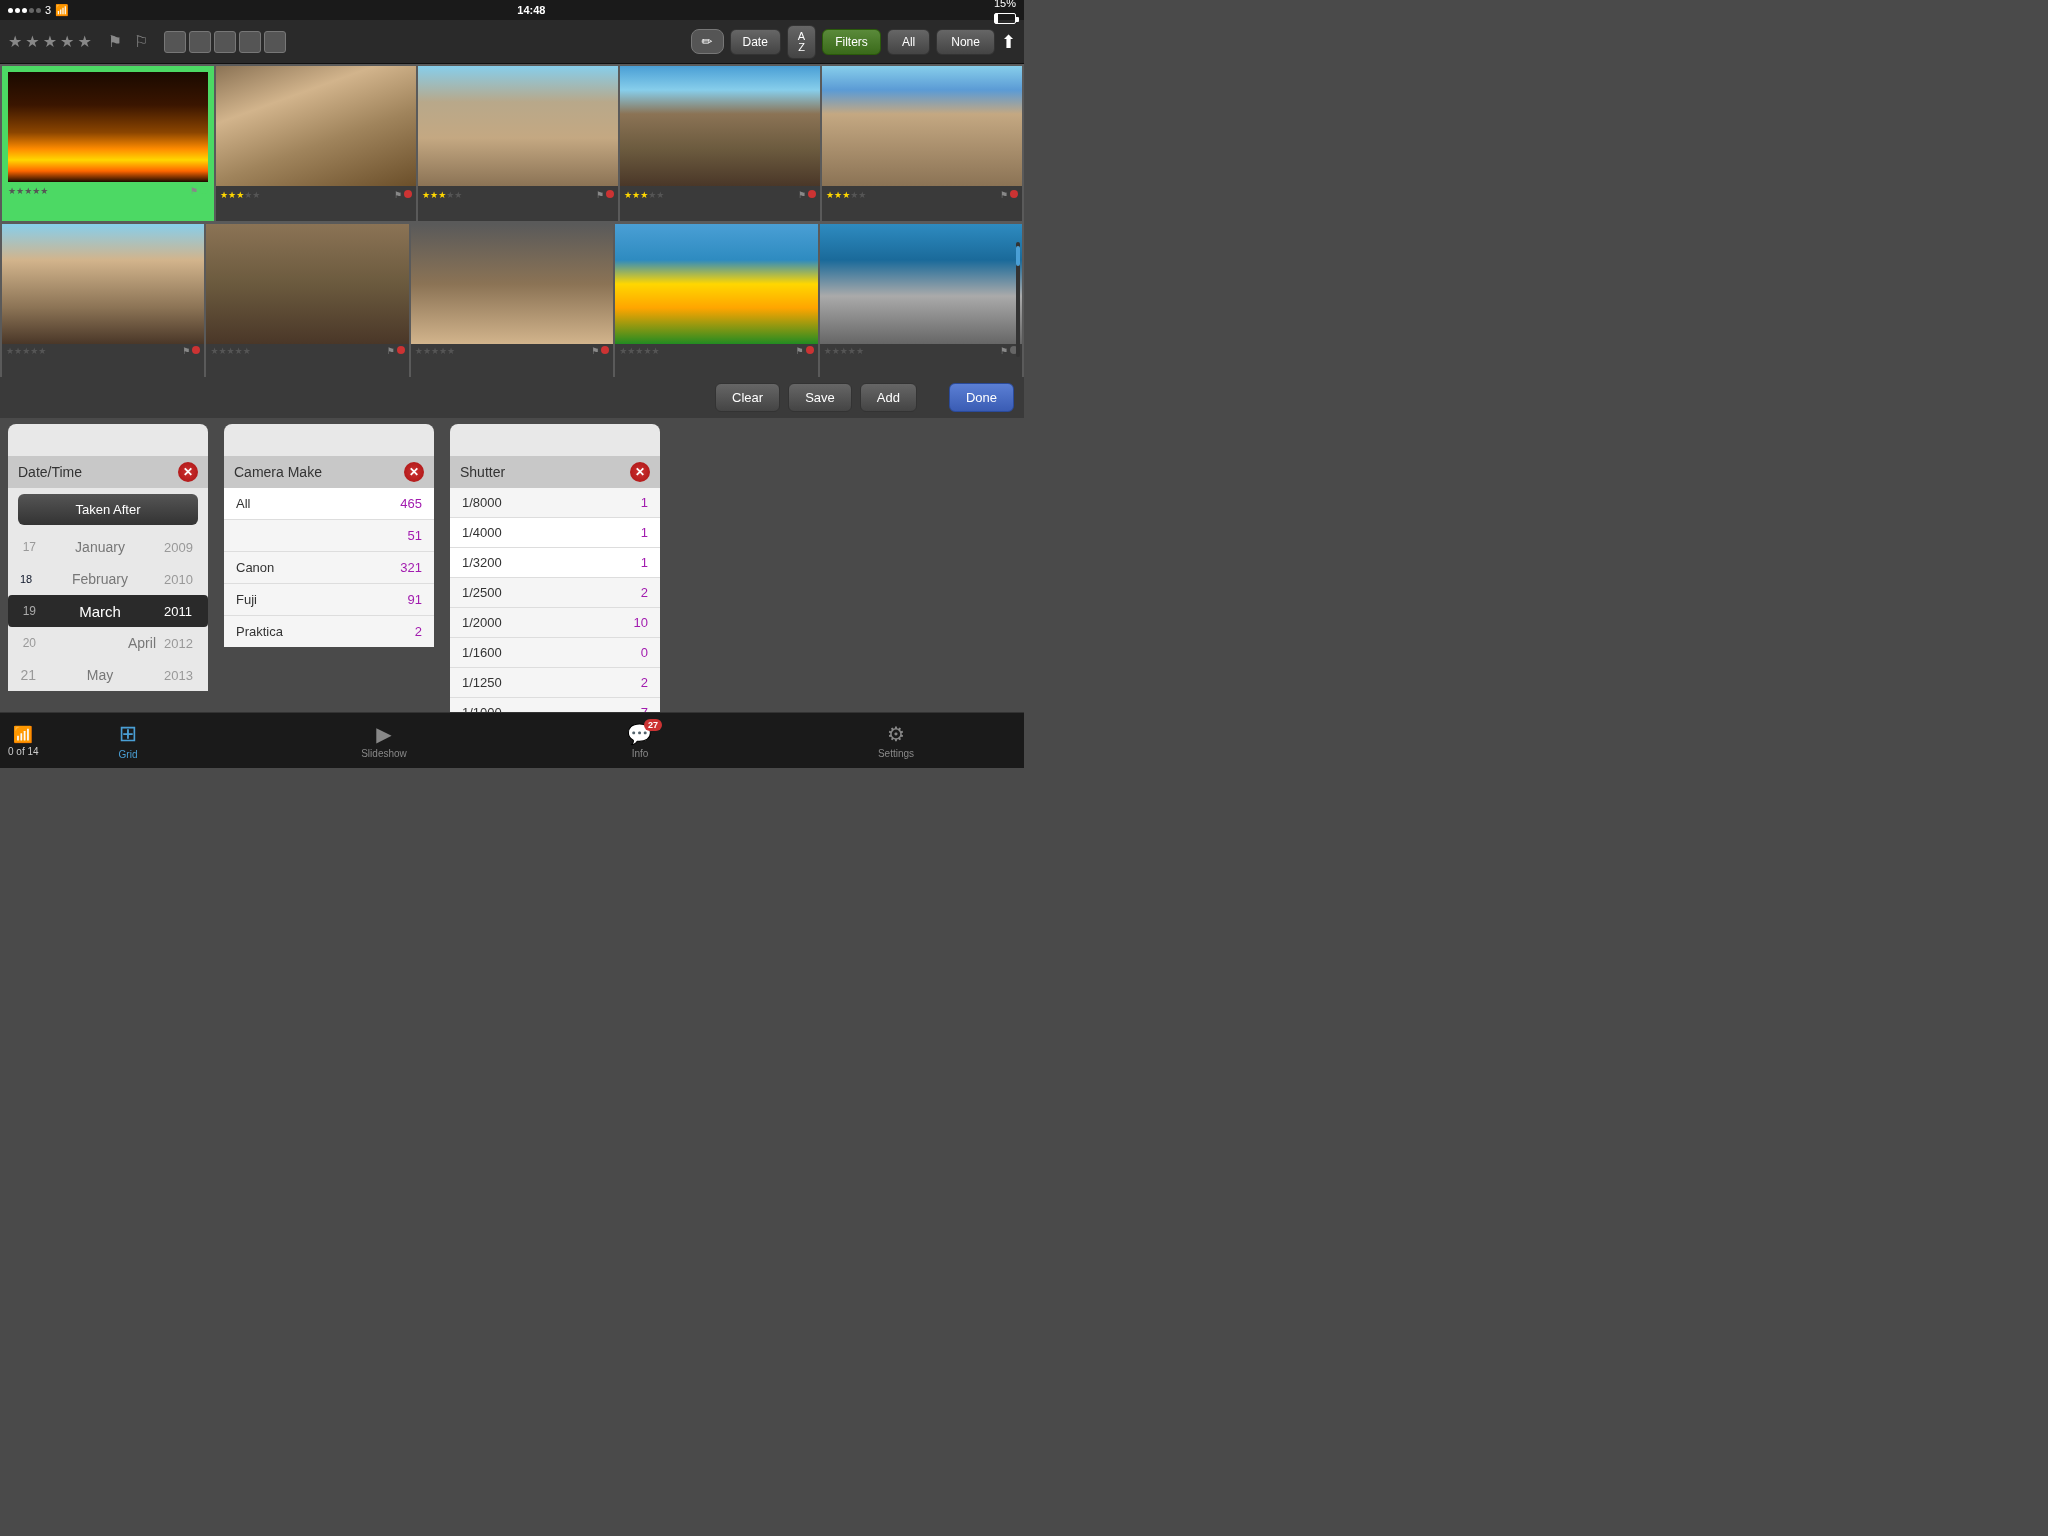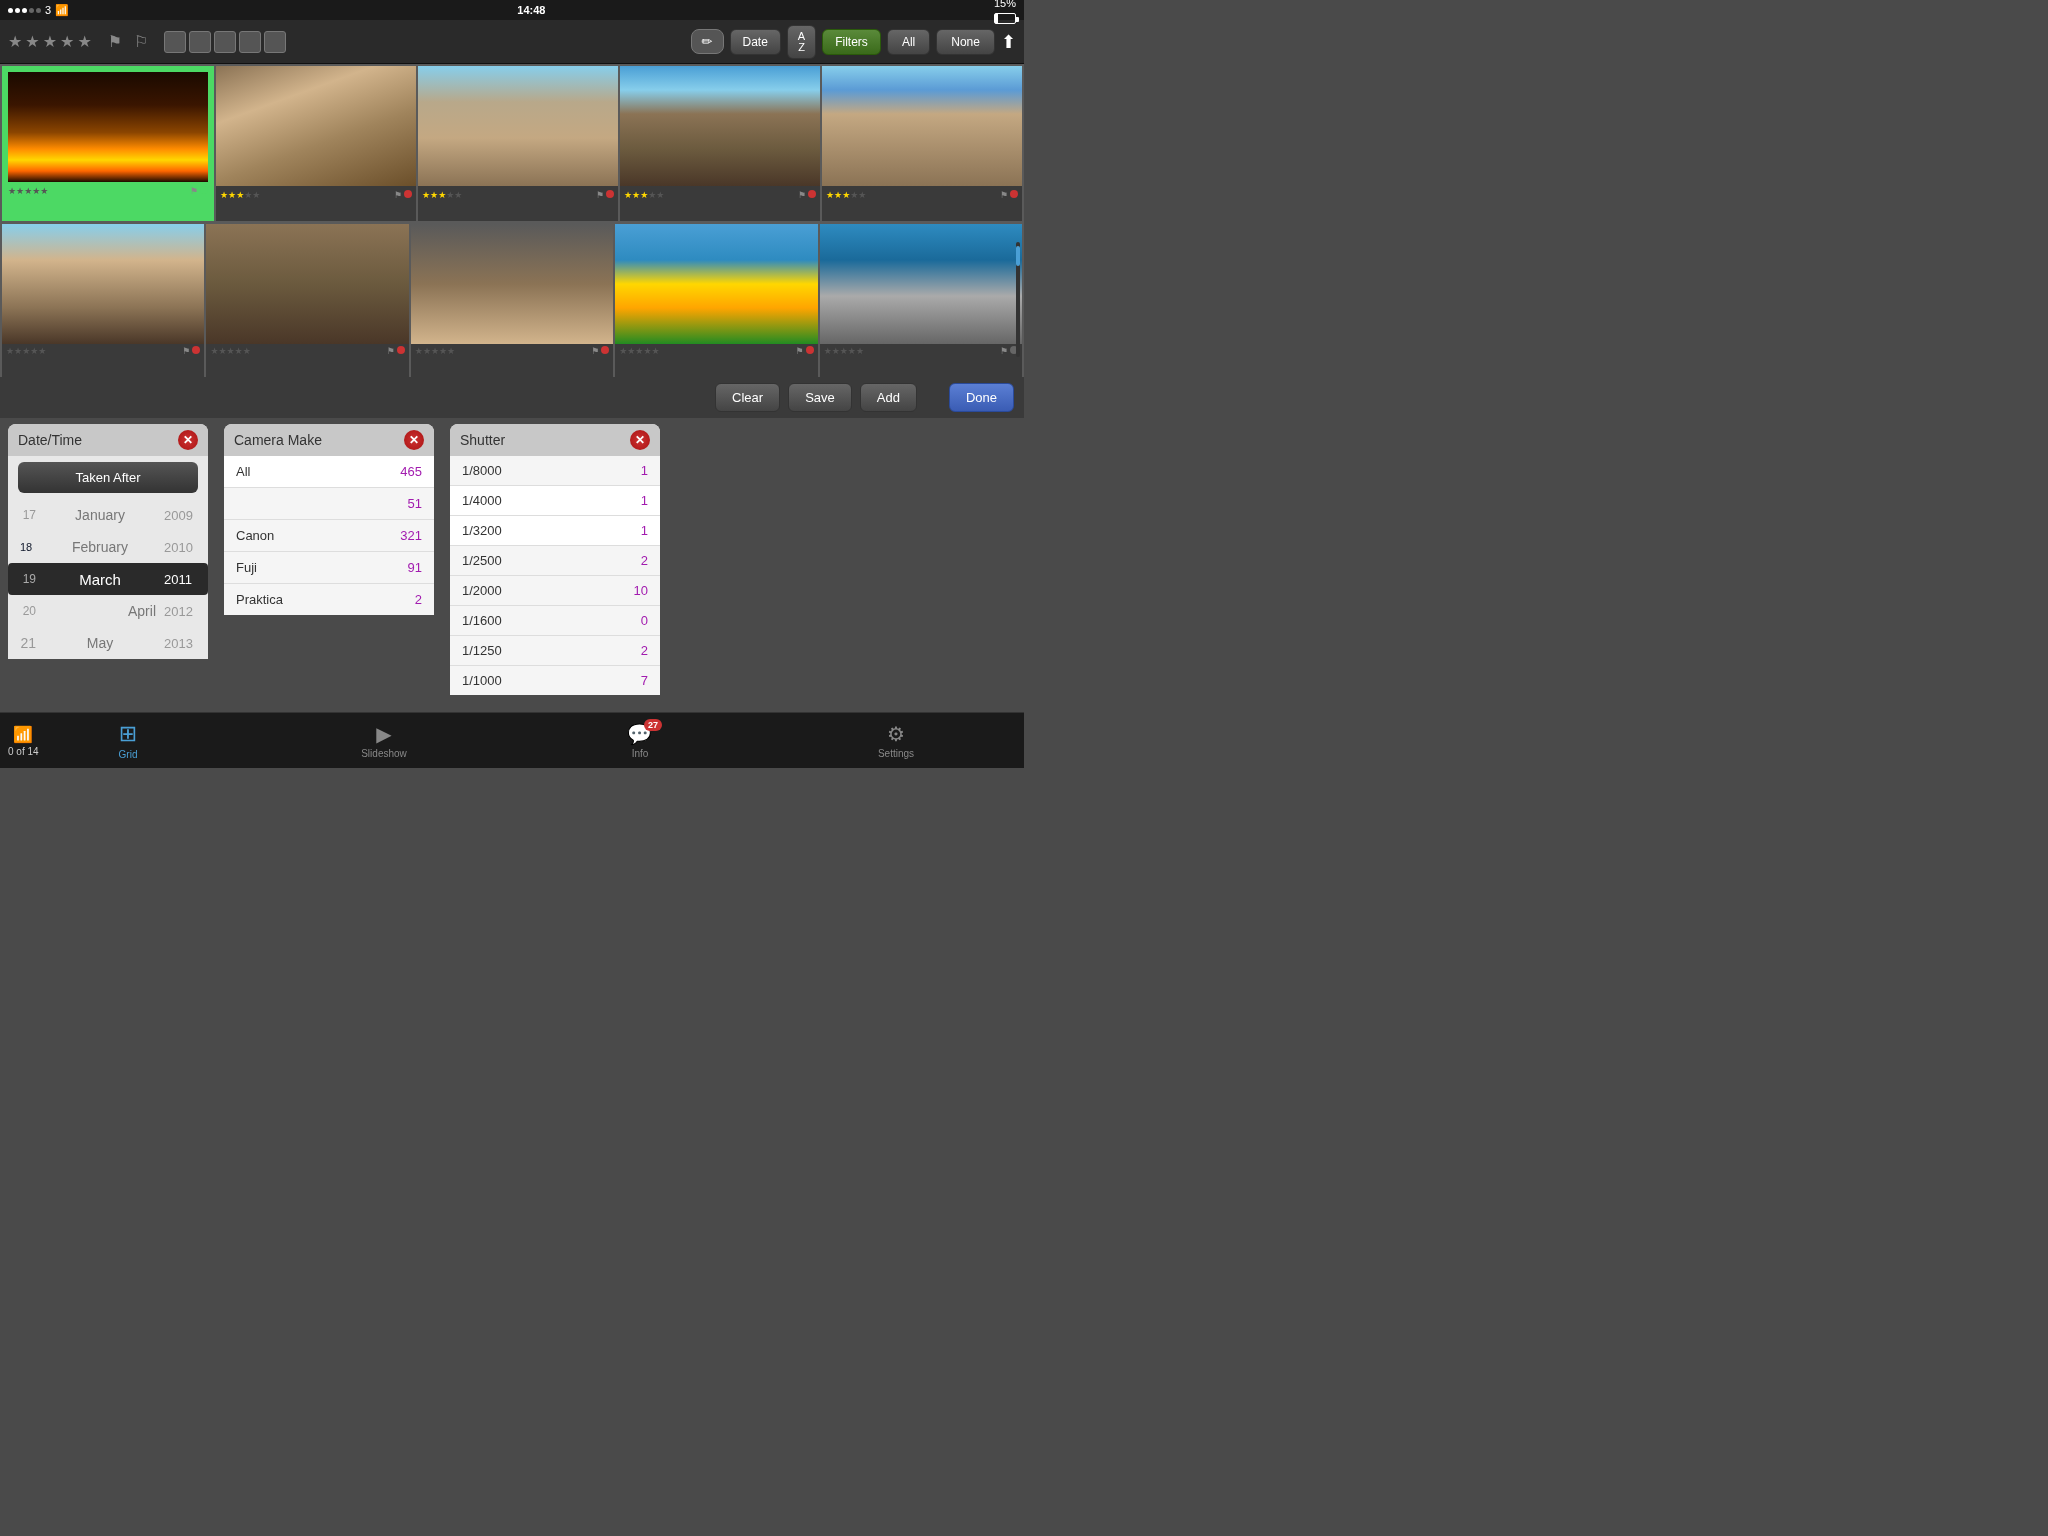--- a/index.html
+++ b/index.html
@@ -180,20 +180,21 @@
 
     .filter-panel-header {
       display: flex;
       align-items: center;
       justify-content: space-between;
       background: #c8c8c8;
       padding: 6px 10px;
       font-size: 14px;
       font-weight: 500;
       color: #333;
+      margin-top: 32px;
     }
 
     .close-filter-btn {
       width: 20px; height: 20px;
       background: radial-gradient(circle, #cc3333, #aa1111);
       border: none; border-radius: 50%;
       color: white; font-size: 12px; font-weight: bold;
       cursor: pointer; display: flex; align-items: center; justify-content: center;
       line-height: 1;
     }

